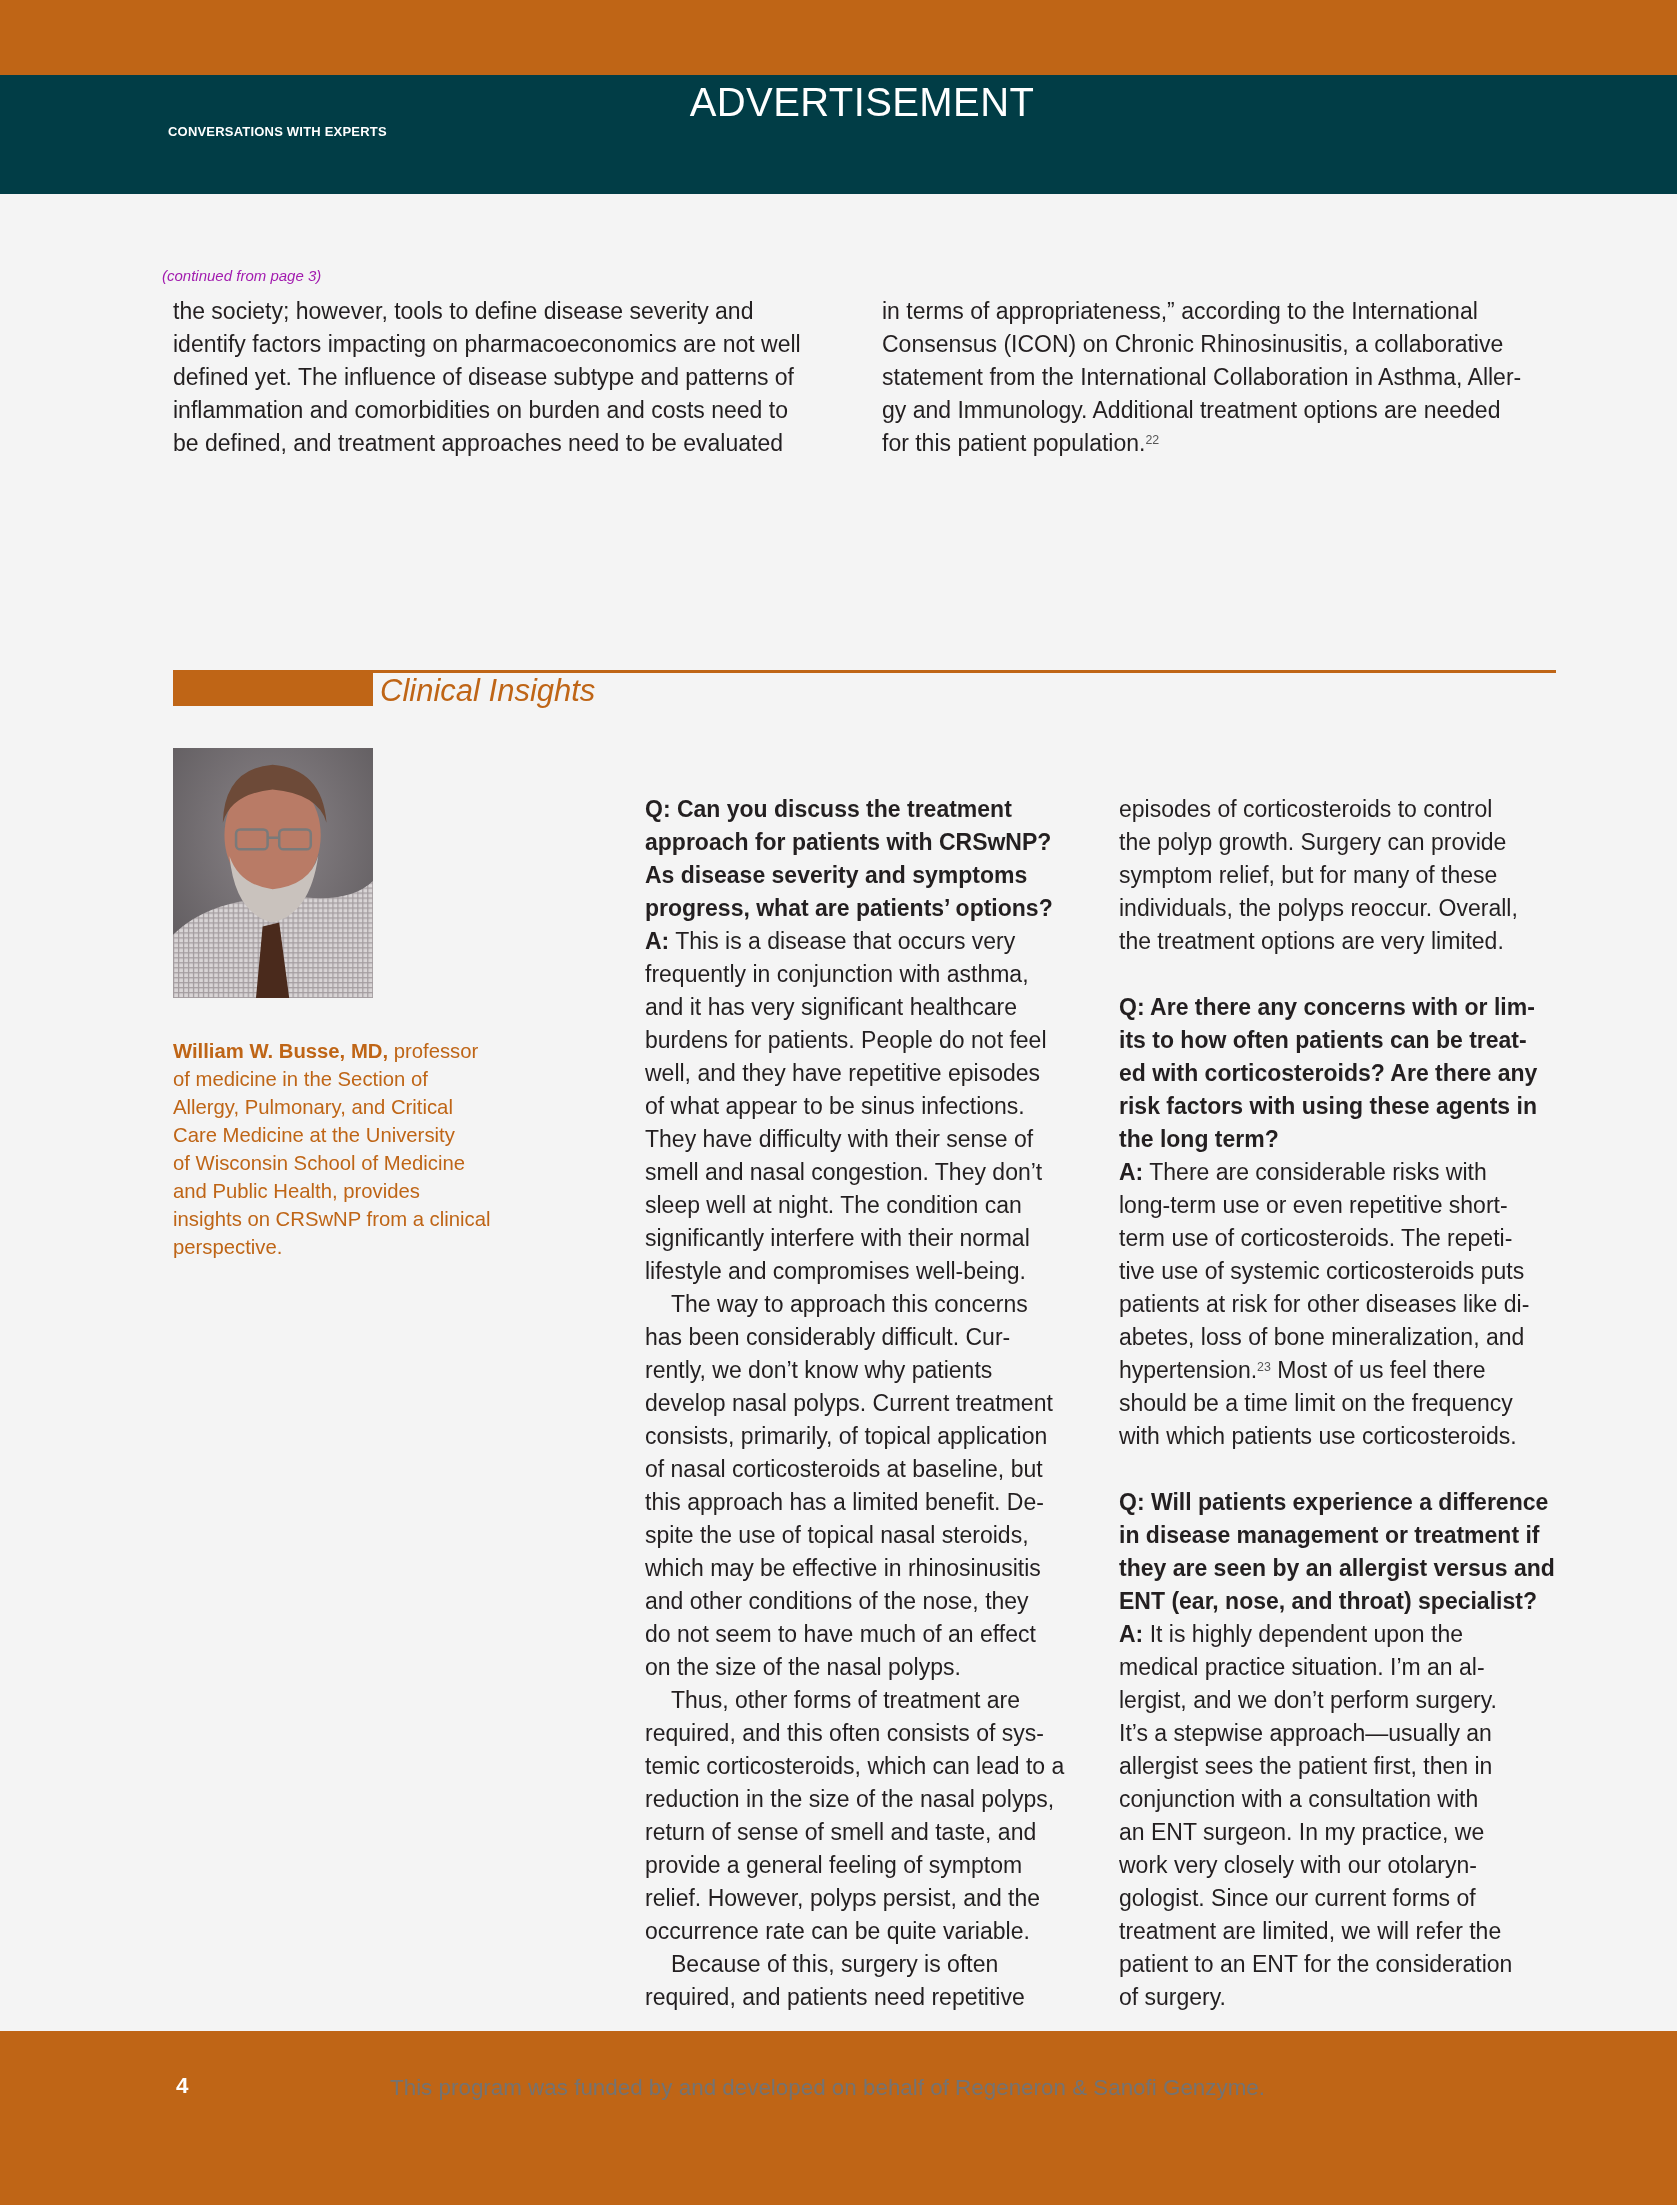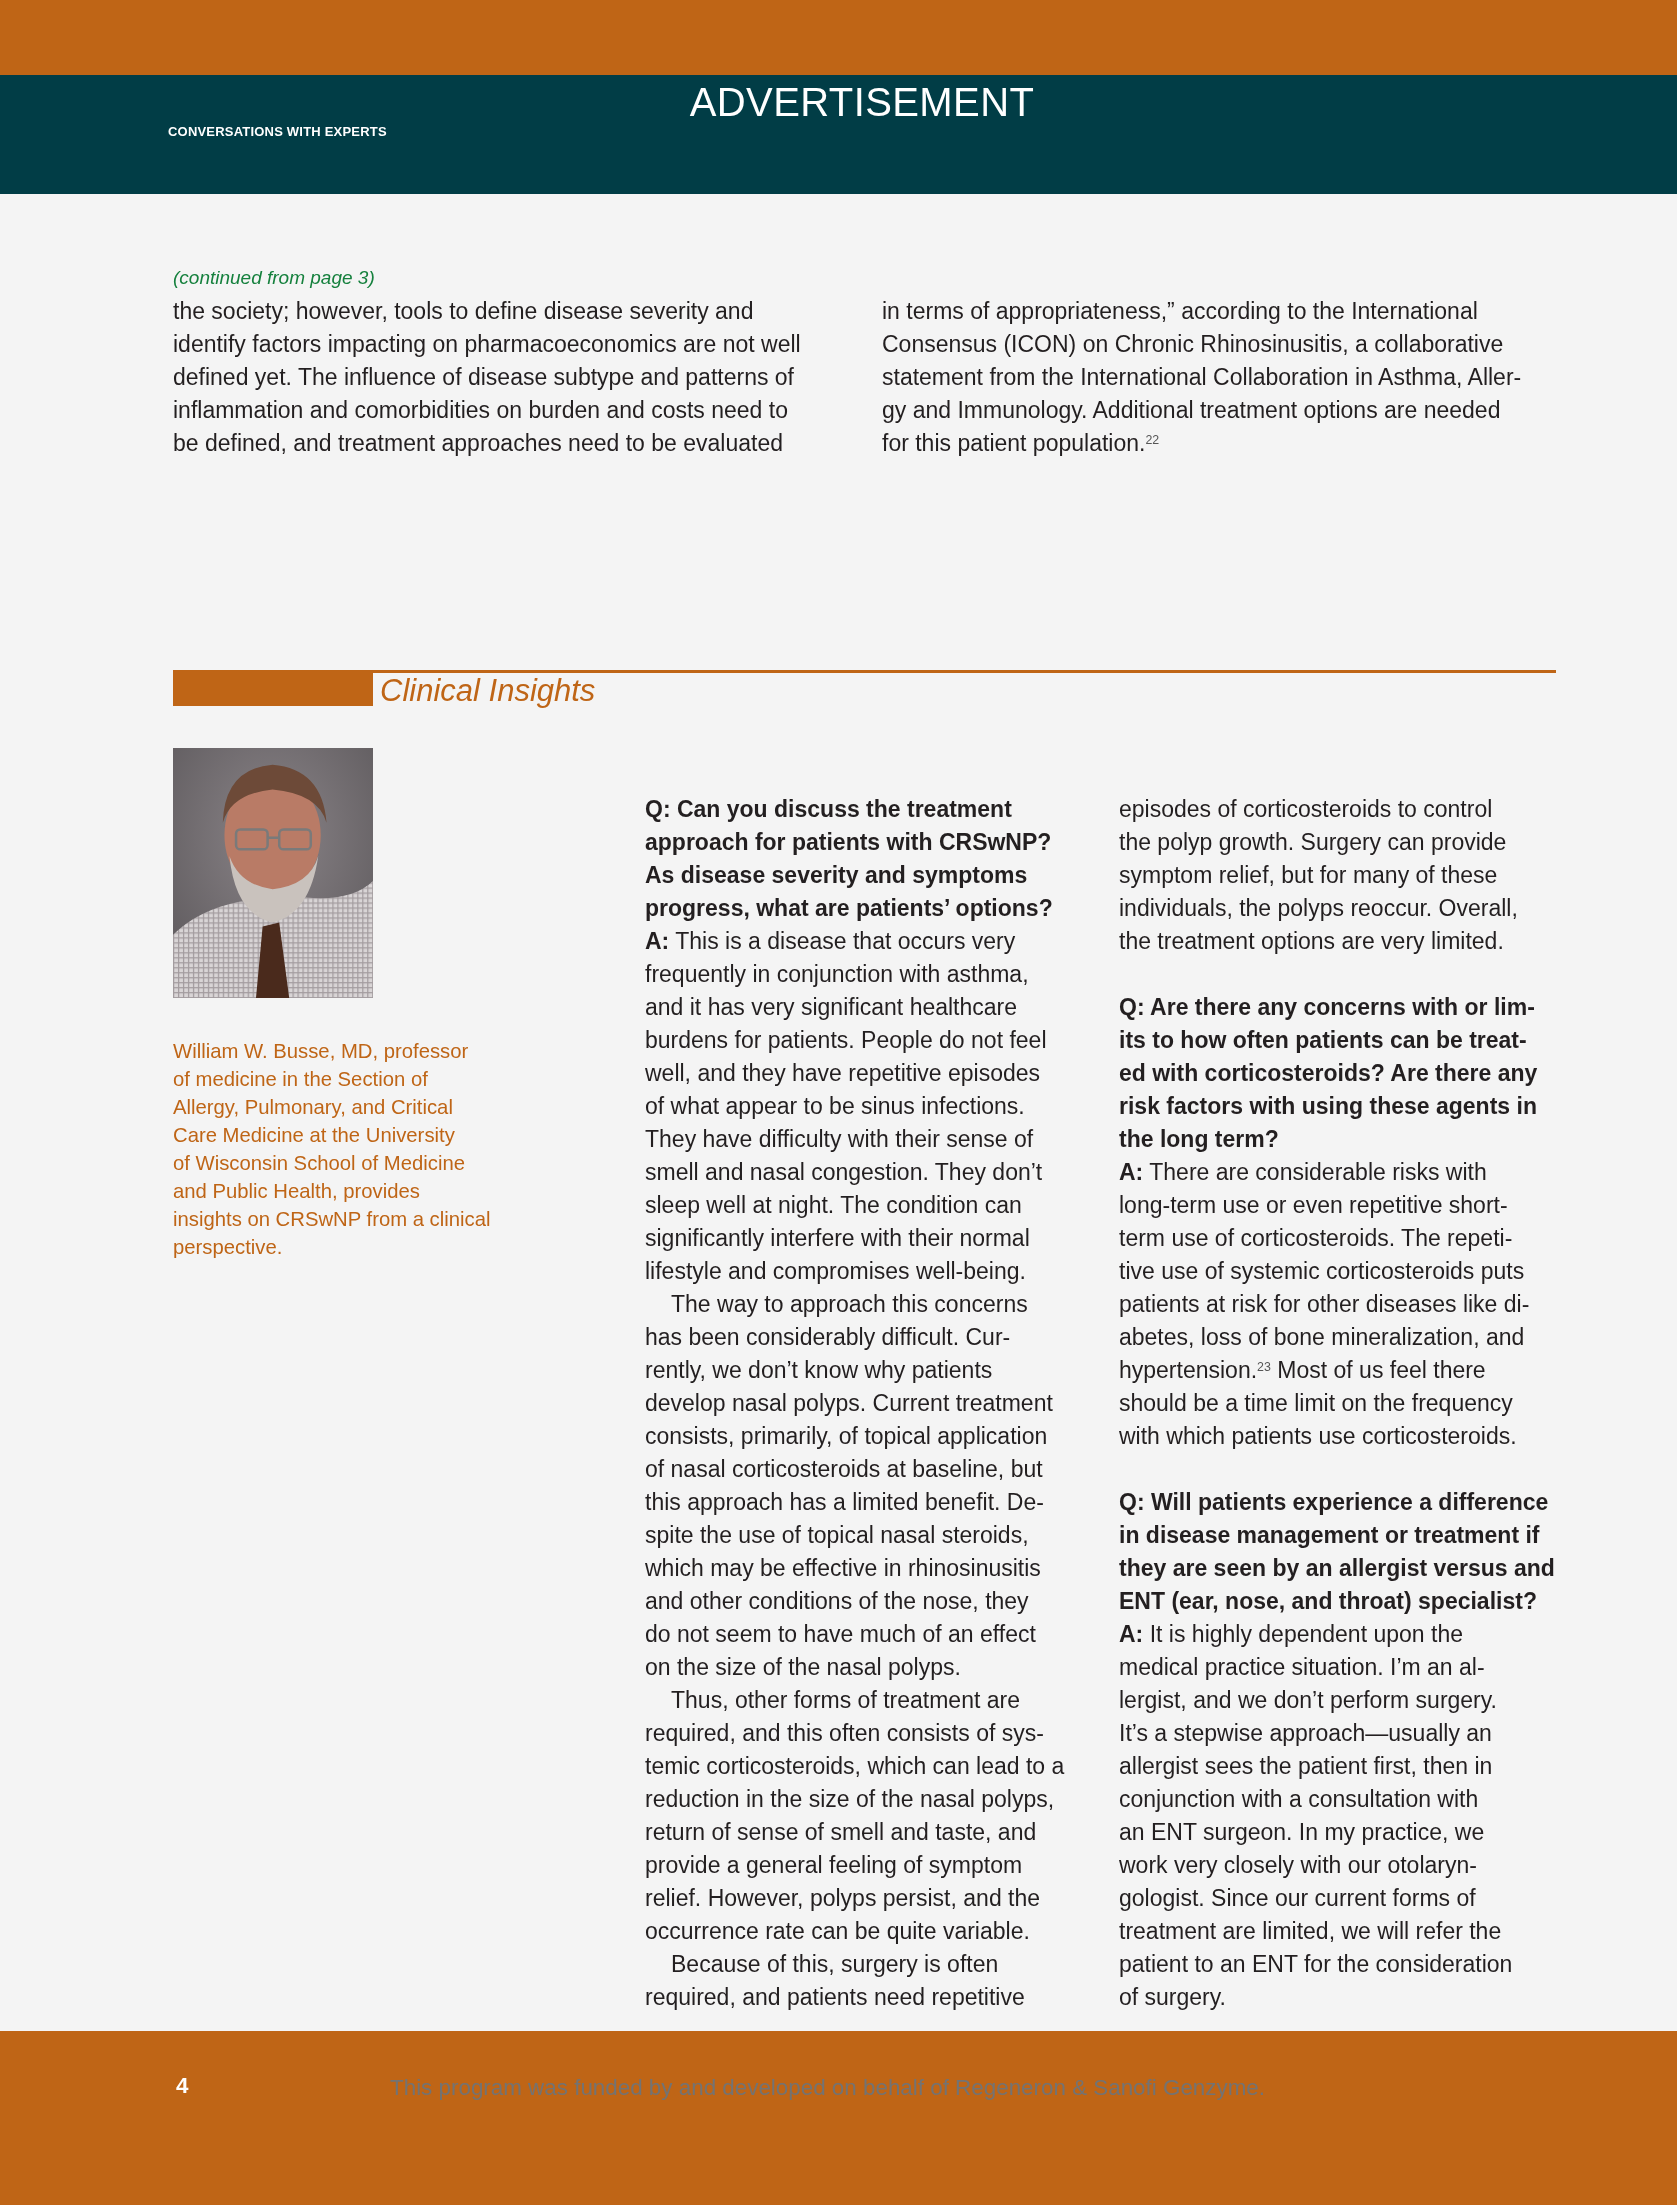--- a/index.html
+++ b/index.html
@@ -14,21 +14,21 @@
   .ad-title {
     position: absolute; left: 0; width: 1678px; top: 80px; text-align: center;
     color: #ffffff; font-size: 40px; letter-spacing: 0.4px; font-weight: normal;
     padding-left: 46px; box-sizing: border-box;
   }
   .series-label {
     position: absolute; left: 168px; top: 124px; color: #ffffff;
     font-size: 13px; font-weight: bold; letter-spacing: 0.2px;
   }
   .continued {
-    position: absolute; left: 173px; top: 267px; font-size: 19px; font-style: italic; color: #15803d;
+    position: absolute; left: 162px; top: 267px; font-size: 15px; font-style: italic; color: #a21caf;
   }
   .intro-col {
     position: absolute; top: 295px; font-size: 23px; line-height: 33px; color: #231f20;
     margin: 0;
   }
   .intro-col .line { display: block; white-space: nowrap; }
   .intro-col.left { left: 173px; width: 672px; }
   .intro-col.right { left: 882px; width: 680px; }
   sup { font-size: 12.4px; vertical-align: top; position: relative; top: -3.3px; color: #555; }
 
@@ -41,21 +41,21 @@
 
   .photo {
     position: absolute; left: 173px; top: 748px; width: 200px; height: 250px; overflow: hidden;
     background: #6e6a6c;
   }
   .caption {
     position: absolute; left: 173px; top: 1037px; width: 348px; font-size: 20.3px; line-height: 28px;
     color: #bf6516;
   }
   .caption .line { display: block; white-space: nowrap; }
-  .caption b { font-weight: normal; }
+  .caption b { font-weight: bold; }
 
   .qa-col {
     position: absolute; top: 793px; font-size: 23px; line-height: 33px; color: #231f20;
   }
   .qa-col .line { display: block; white-space: nowrap; }
   .qa-col .blank { display: block; height: 33px; }
   .qa-col.mid { left: 645px; width: 448px; }
   .qa-col.right { left: 1119px; width: 448px; }
   .q { font-weight: bold; }
   .a-label { font-weight: bold; }

